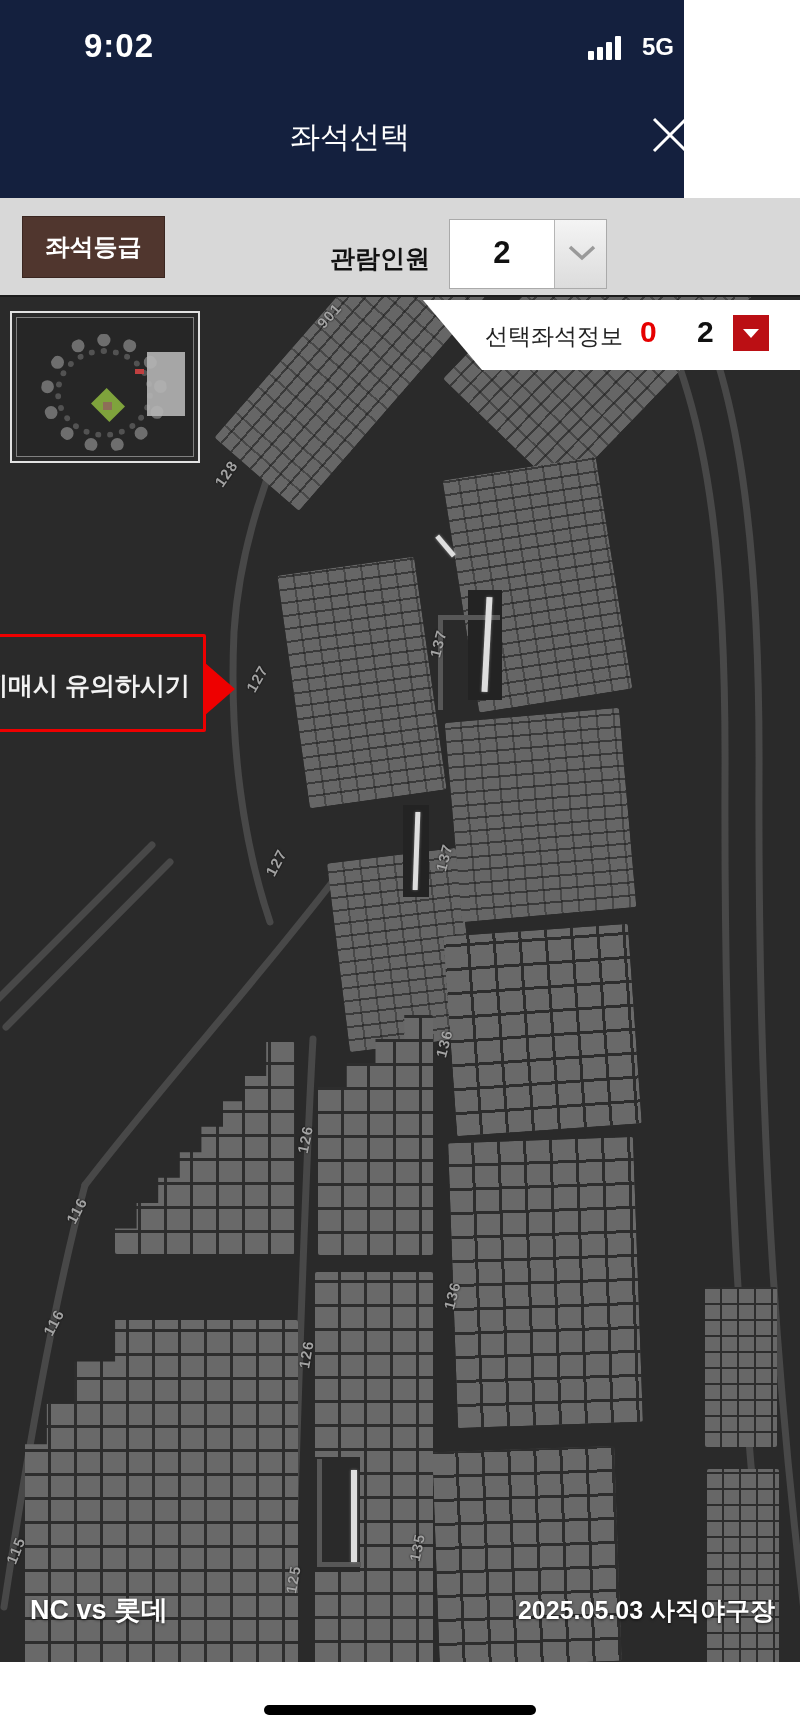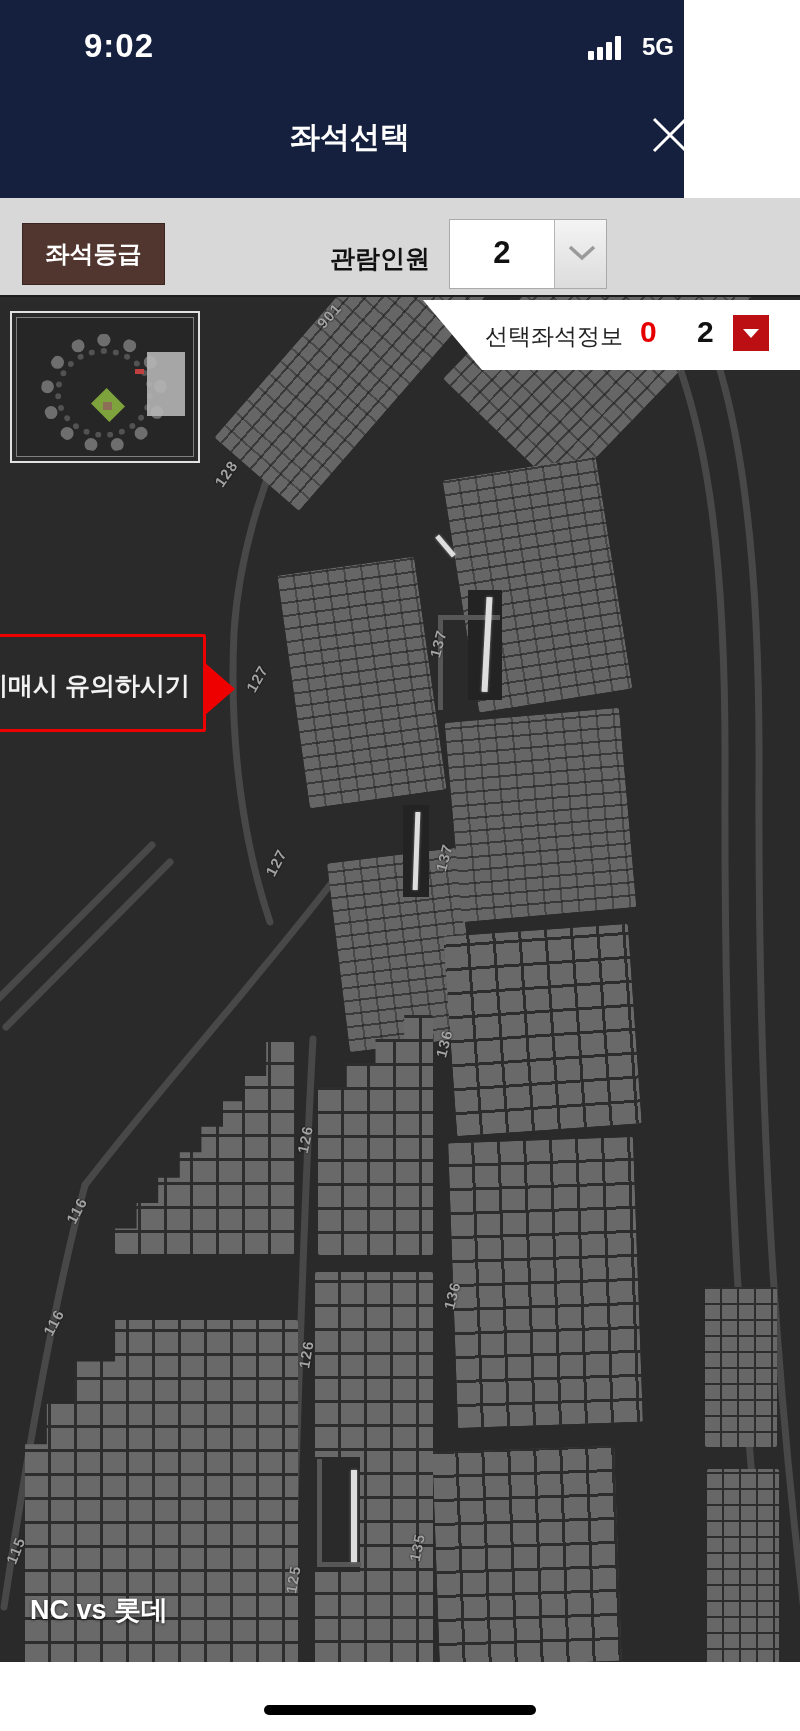--- a/index.html
+++ b/index.html
@@ -8,26 +8,26 @@
 
   
   #navy { position:relative; width:684px; height:198px; background:#14203e; }
   #time { position:absolute; left:84px; top:27px; color:#fff; font-size:33px; font-weight:bold; letter-spacing:1px;}
   #sigbars { position:absolute; left:588px; top:36px; width:46px; height:24px;}
   #sigbars i { position:absolute; bottom:0; width:6px; background:#fff; border-radius:1px;}
   #fiveg { position:absolute; left:642px; top:33px; color:#fff; font-size:24px; font-weight:600;}
   #batt { position:absolute; left:690px; top:36px; width:46px; height:22px; border:2px solid rgba(255,255,255,.85); border-radius:6px;}
   #batt .lvl { position:absolute; left:2px; top:2px; bottom:2px; width:65%; background:#fff; border-radius:3px;}
   #batt .nub { position:absolute; right:-6px; top:6px; width:4px; height:9px; background:rgba(255,255,255,.85); border-radius:0 2px 2px 0;}
-  #pgtitle { position:absolute; left:0; right:0; top:117px; text-align:center; color:#fff; font-size:30px; font-weight:bold;padding-left:16px;}
+  #pgtitle { position:absolute; left:0; right:0; top:117px; text-align:center; color:#fff; font-size:30px; font-weight:normal;padding-left:16px;}
   #closex { position:absolute; left:648px; top:113px; width:44px; height:44px; cursor:pointer;}
 
   
   #toolbar { position:relative; width:800px; height:97px; background:#d8d8d8;}
-  #gradeBtn { position:absolute; left:22px; top:25px; width:143px; height:62px; background:#50362e;
+  #gradeBtn { position:absolute; left:22px; top:18px; width:143px; height:62px; background:#50362e;
     border:1px solid #3a2620; color:#fff; font-size:24px; font-weight:bold; }
   #viewerLbl { position:absolute; left:330px; top:44px; font-size:25px; font-weight:bold; color:#111;}
   #countSel { position:absolute; left:449px; top:21px; width:158px; height:70px; border:1px solid #aaa; background:#fff; display:flex;}
   #countVal { width:105px; text-align:center; font-size:31px; font-weight:bold; color:#111; line-height:66px;}
   #countChev { width:53px; background:linear-gradient(#f4f4f4,#dcdcdc); border-left:1px solid #b5b5b5; position:relative;}
   #countChev svg { position:absolute; left:13px; top:24px;}
   #doneBtn { position:absolute; left:635px; top:23px; width:143px; height:66px; background:#c60f0f;
     border:1px solid #9d0a0a; color:#fff; font-size:24px; font-weight:bold;}
 
   
@@ -216,17 +216,18 @@
       <div id="ring"></div>
       <div id="ring2"></div>
       <div id="field"></div>
       <div id="mound"></div>
       <div id="viewportRect"></div>
       <div id="redmark"></div>
     </div>
   </div>
 
   <div id="matchTxt">NC vs 롯데</div>
+  <div id="venueTxt">2025.05.03 사직야구장</div>
 </div>
 
 <div id="homeArea">
   <div id="homePill"></div>
 </div>
 
 </body></html>

